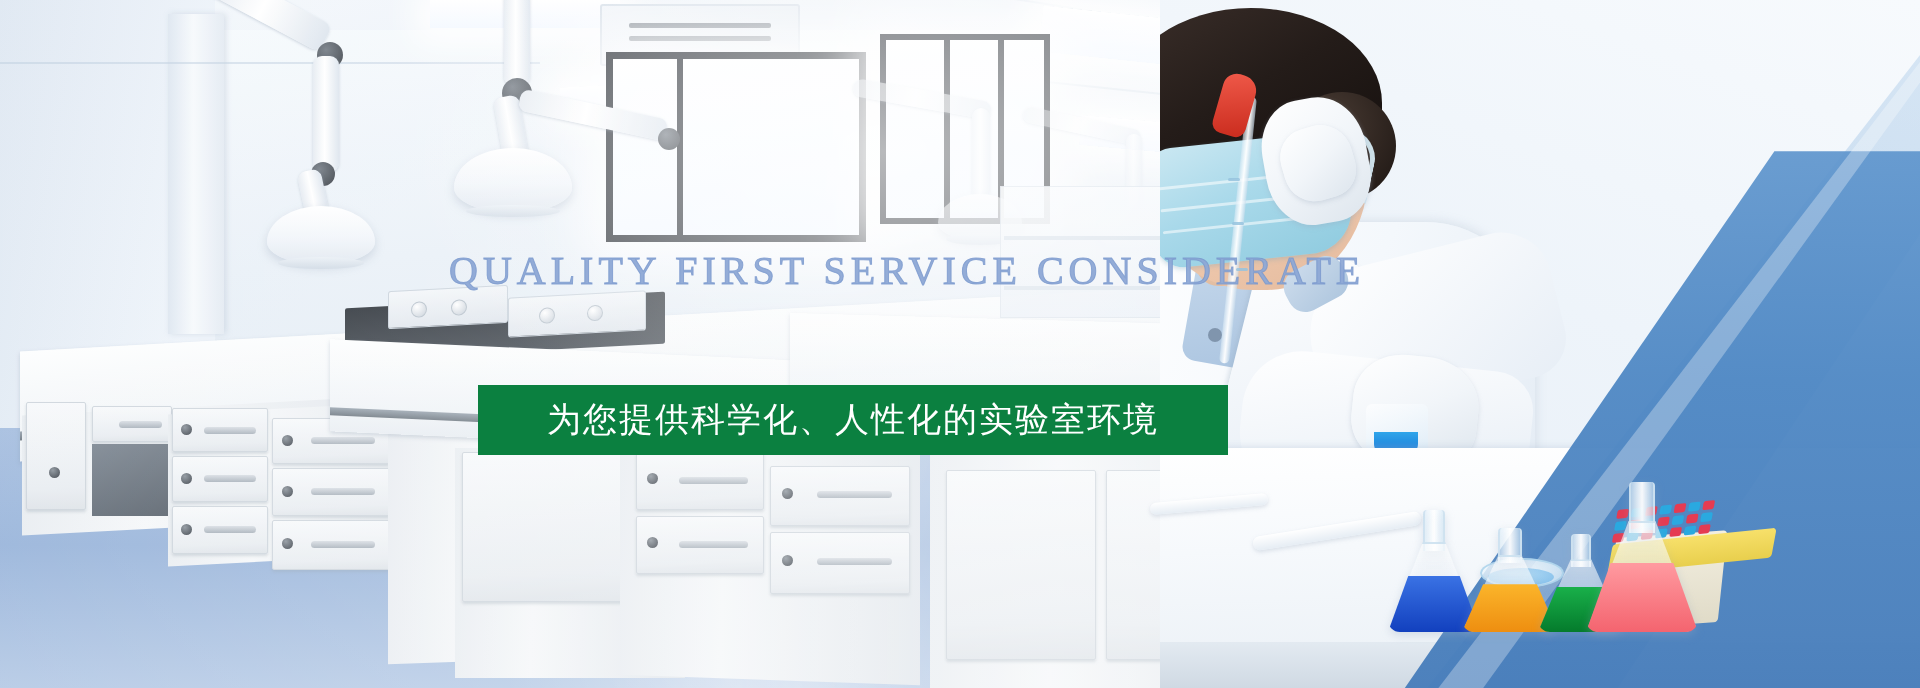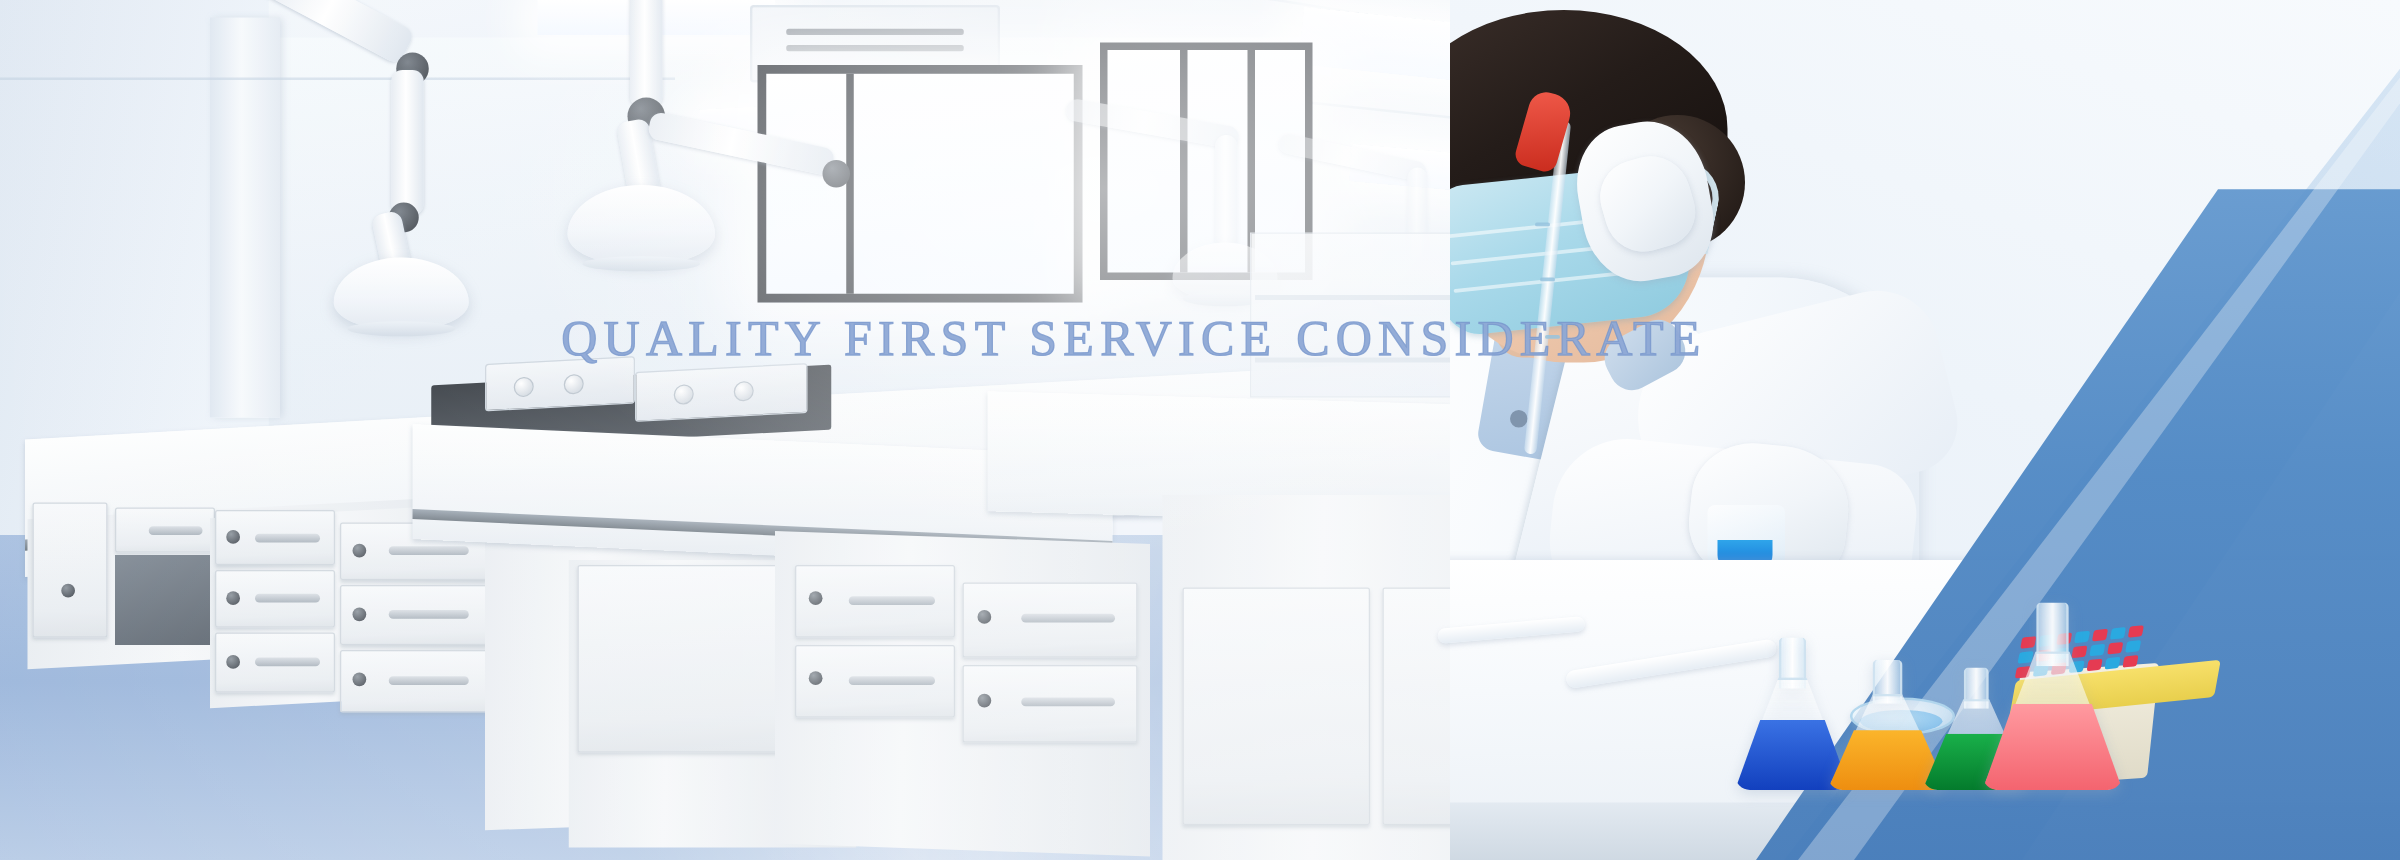--- a/index.html
+++ b/index.html
@@ -654,15 +654,18 @@
       <div class="neck"></div>
       <div class="body"></div>
       <div class="liquid" style="background:linear-gradient(180deg,#FF9AA0,#F4646F);"></div>
     </div>
   </div>
 
   <div class="overlay">
     <div class="eyebrow">QUALITY FIRST SERVICE CONSIDERATE</div>
 
 
+    <div class="subbar">
+      <span class="subbar-text">为您提供科学化、人性化的实验室环境</span>
+    </div>
   </div>
 
 </div>
 
 </body></html>

